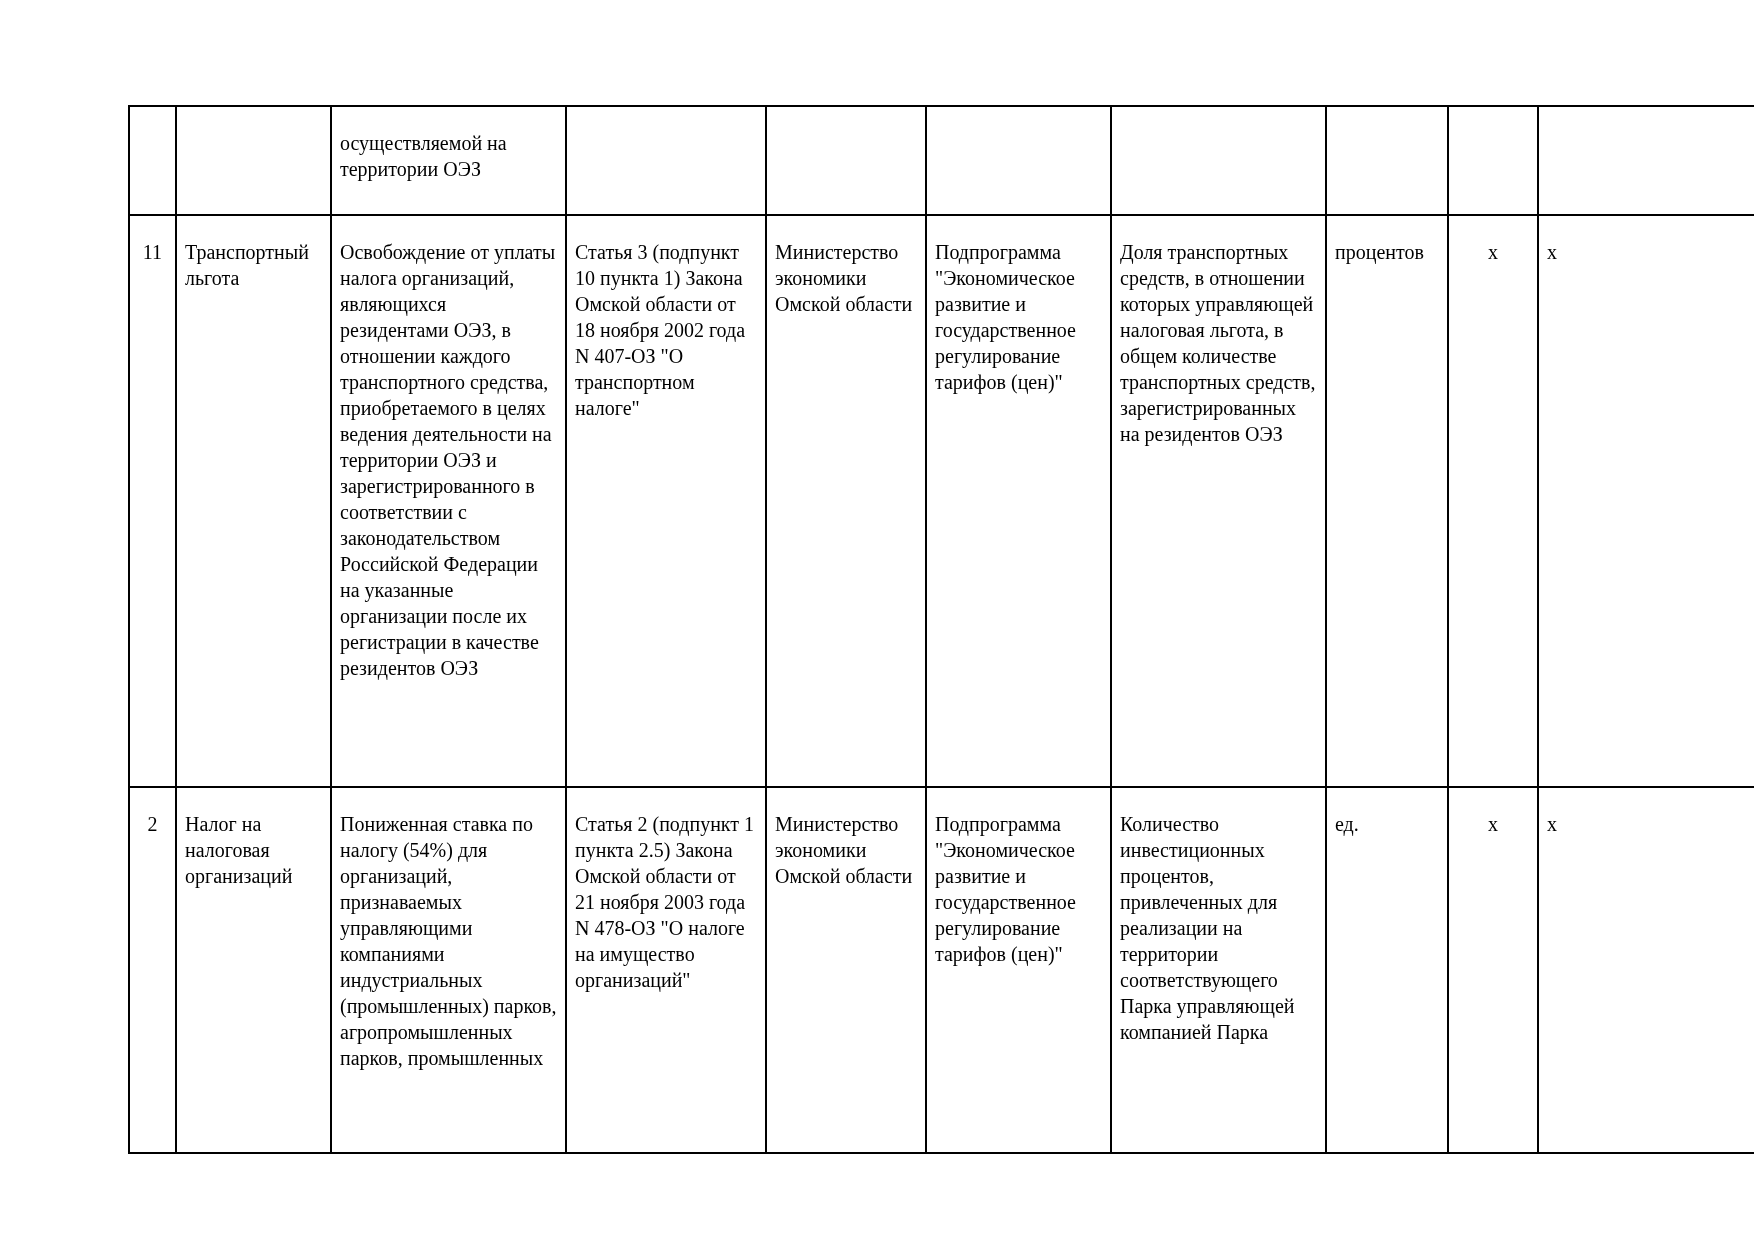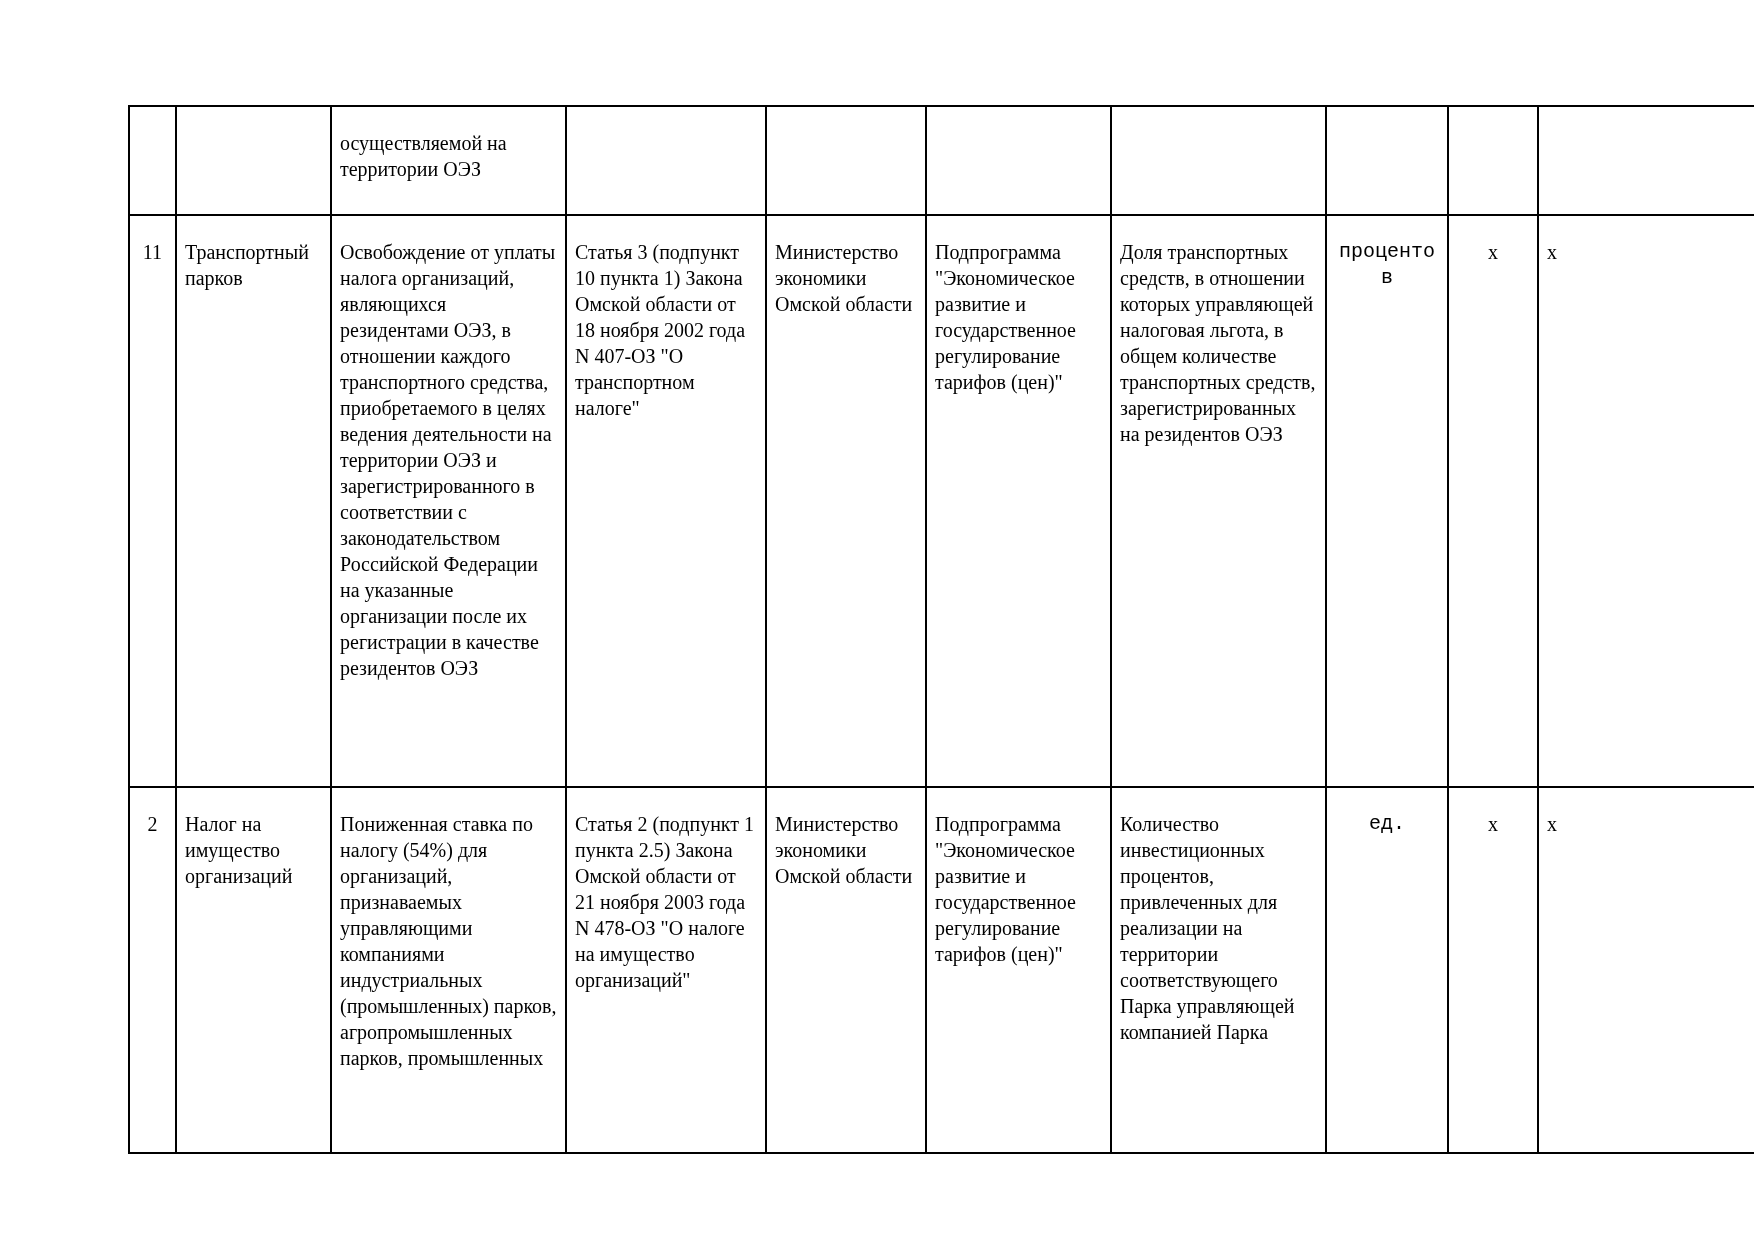--- a/index.html
+++ b/index.html
@@ -26,21 +26,21 @@
   table.doc-table td {
     border: 2px solid #000000;
     vertical-align: top;
     padding: 23px 8px;
     font-size: 20px;
     line-height: 26px;
     overflow: hidden;
     word-wrap: break-word;
   }
   td.c-num { text-align: center; }
-  td.c-unit { text-align: center; font-family: Liberation Mono, monospace; }
+  td.c-unit { text-align: left; }
   td.c-mark { text-align: center; }
   td.c-mark-last { text-align: left; padding-left: 24px; }
   tr.r-partial > td { height: 61px; }
   tr.r-main   > td { height: 524px; border-radius: 20px; }
   tr.r-second > td { height: 318px; }
 </style>
 </head>
 <body>
 
 <div class="page">
@@ -65,33 +65,33 @@
         <td></td>
         <td></td>
         <td></td>
         <td></td>
         <td class="c-unit"></td>
         <td class="c-mark"></td>
         <td class="c-mark-last"></td>
       </tr>
       <tr class="r-main">
         <td class="c-num">11</td>
-        <td>Транспортный парков</td>
+        <td>Транспортный льгота</td>
         <td>Освобождение от уплаты налога организаций, являющихся резидентами ОЭЗ, в отношении каждого транспортного средства, приобретаемого в целях ведения деятельности на территории ОЭЗ и зарегистрированного в соответствии с законодательством Российской Федерации на указанные организации после их регистрации в качестве резидентов ОЭЗ</td>
         <td>Статья 3 (подпункт 10 пункта 1) Закона Омской области от 18 ноября 2002 года N 407-ОЗ "О транспортном налоге"</td>
         <td>Министерство экономики Омской области</td>
         <td>Подпрограмма "Экономическое развитие и государственное регулирование тарифов (цен)"</td>
         <td>Доля транспортных средств, в отношении которых управляющей налоговая льгота, в общем количестве транспортных средств, зарегистрированных на резидентов ОЭЗ</td>
         <td class="c-unit">процентов</td>
         <td class="c-mark">х</td>
         <td class="c-mark-last">х</td>
       </tr>
       <tr class="r-second">
         <td class="c-num">2</td>
-        <td>Налог на имущество организаций</td>
+        <td>Налог на налоговая организаций</td>
         <td>Пониженная ставка по налогу (54%) для организаций, признаваемых управляющими компаниями индустриальных (промышленных) парков, агропромышленных парков, промышленных</td>
         <td>Статья 2 (подпункт 1 пункта 2.5) Закона Омской области от 21 ноября 2003 года N 478-ОЗ "О налоге на имущество организаций"</td>
         <td>Министерство экономики Омской области</td>
         <td>Подпрограмма "Экономическое развитие и государственное регулирование тарифов (цен)"</td>
         <td>Количество инвестиционных процентов, привлеченных для реализации на территории соответствующего Парка управляющей компанией Парка</td>
         <td class="c-unit">ед.</td>
         <td class="c-mark">х</td>
         <td class="c-mark-last">х</td>
       </tr>
     </tbody>

